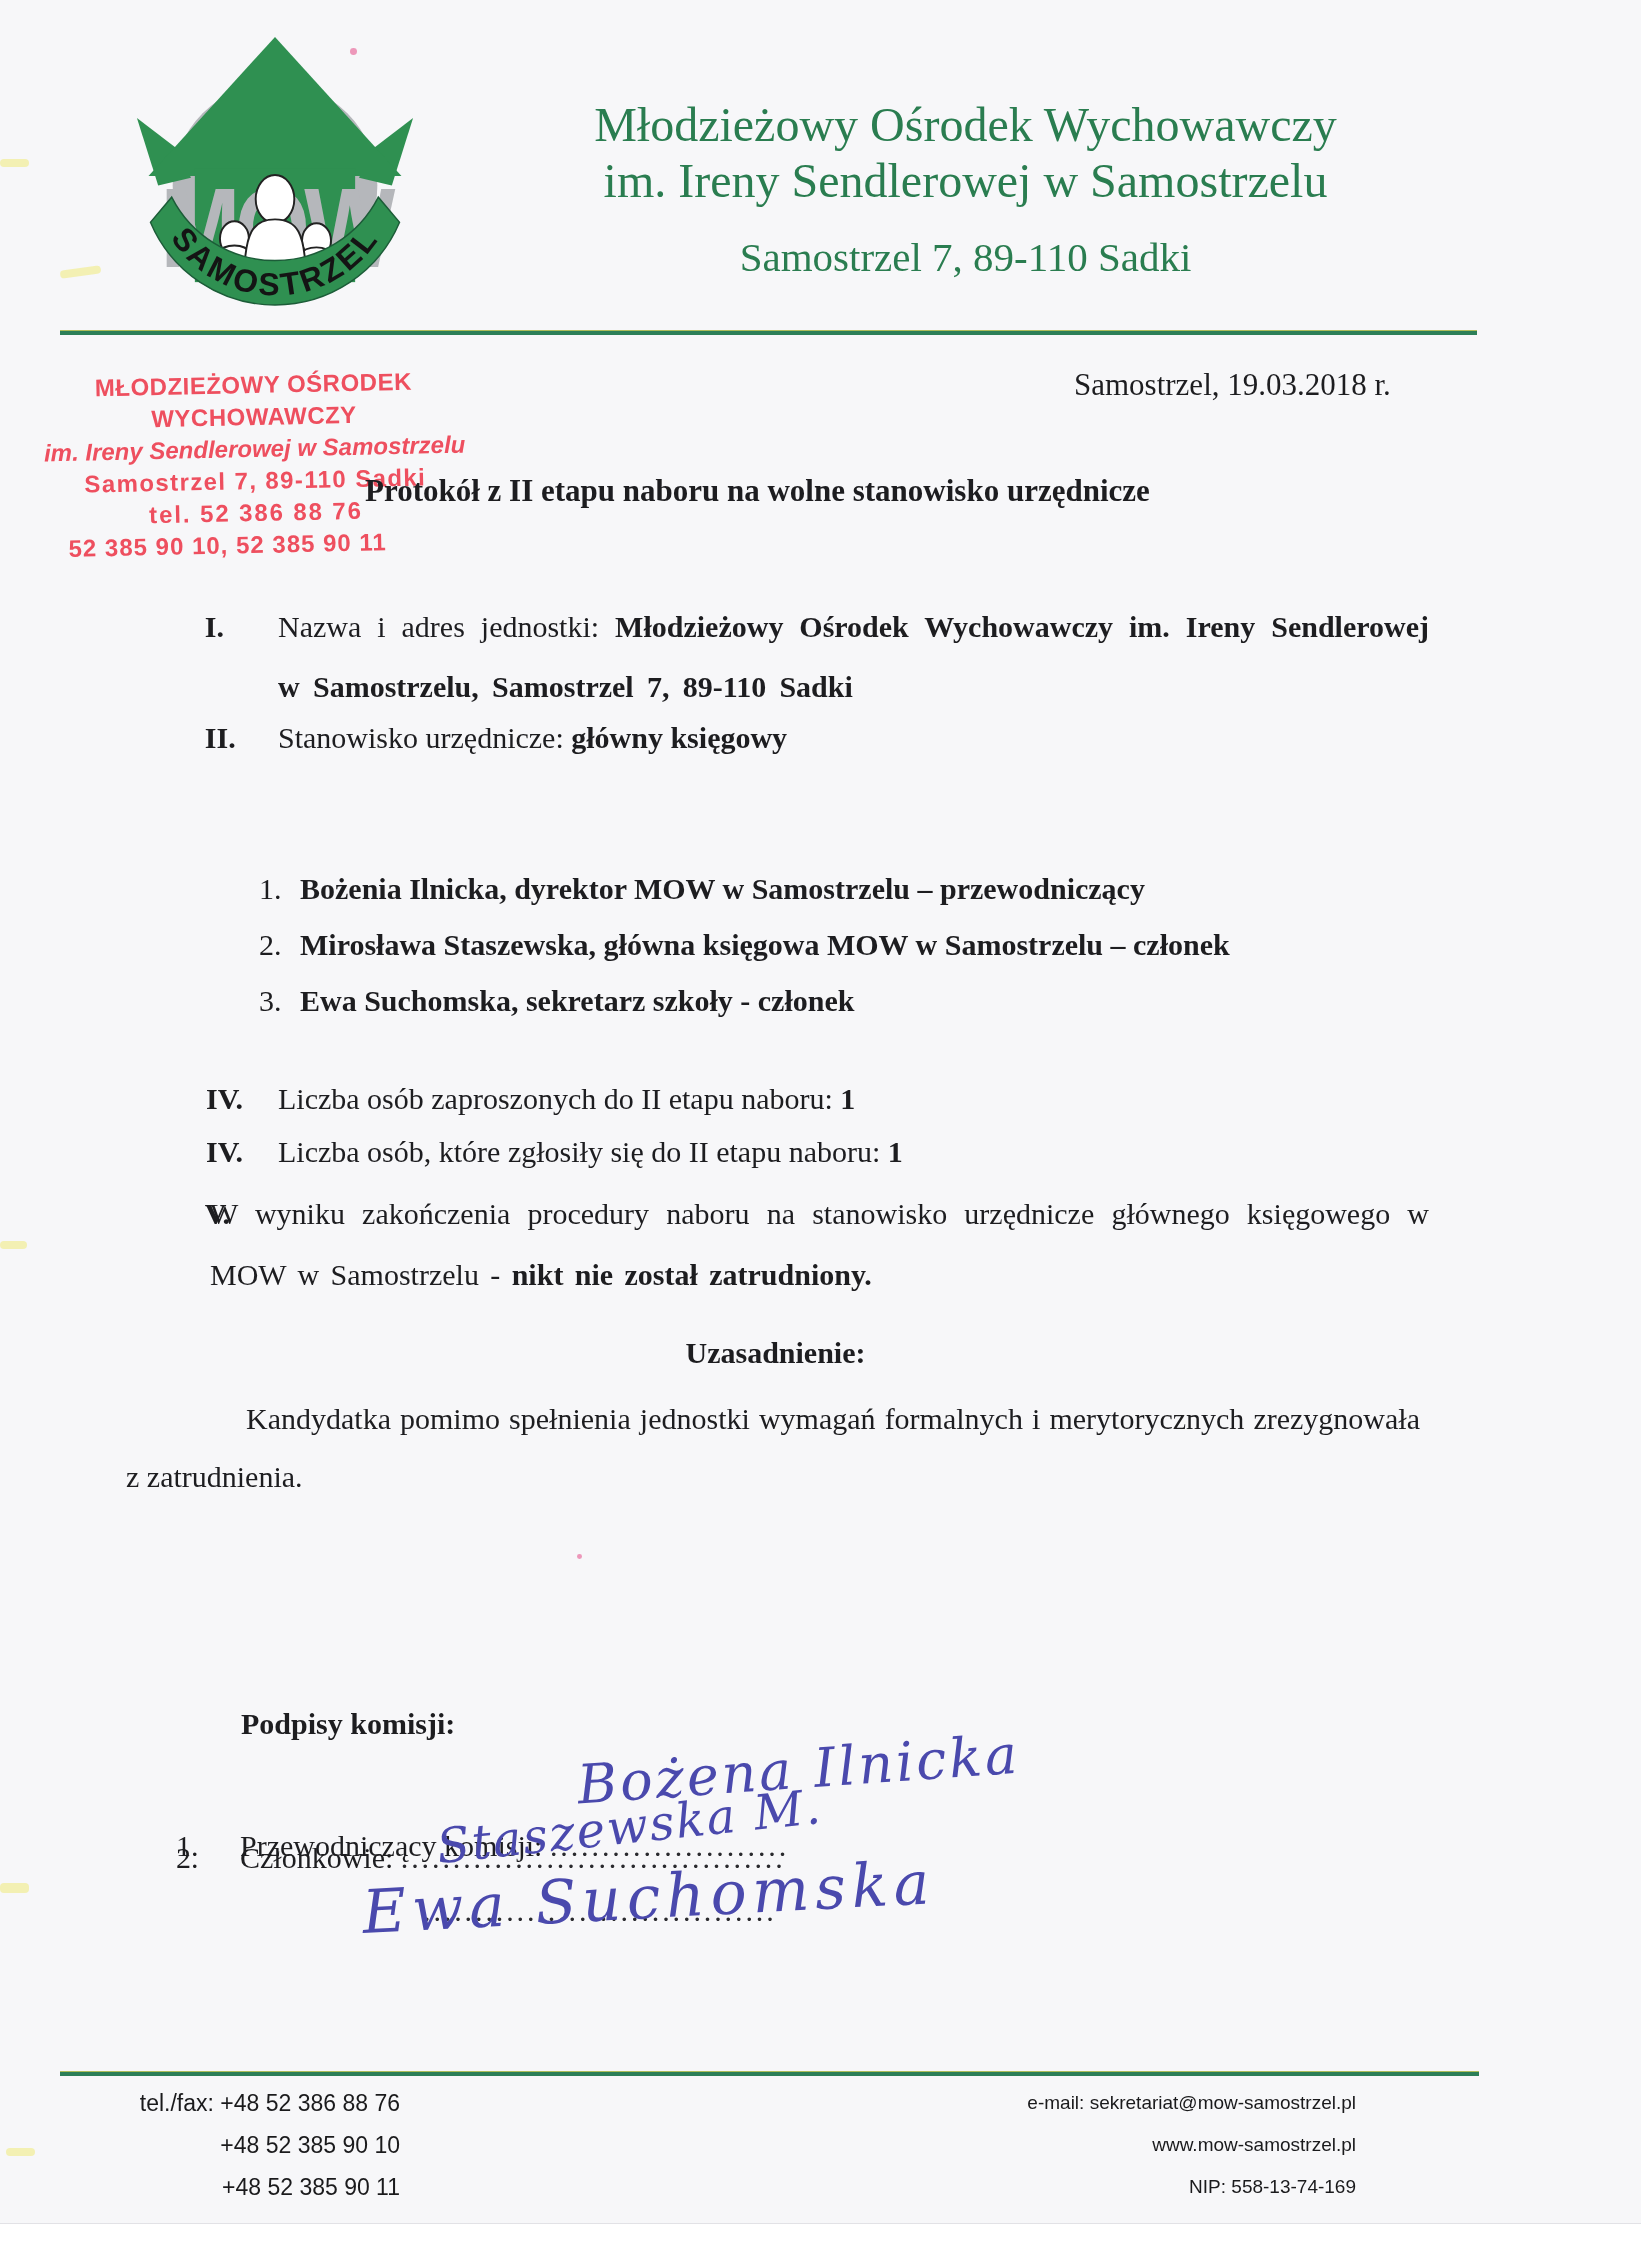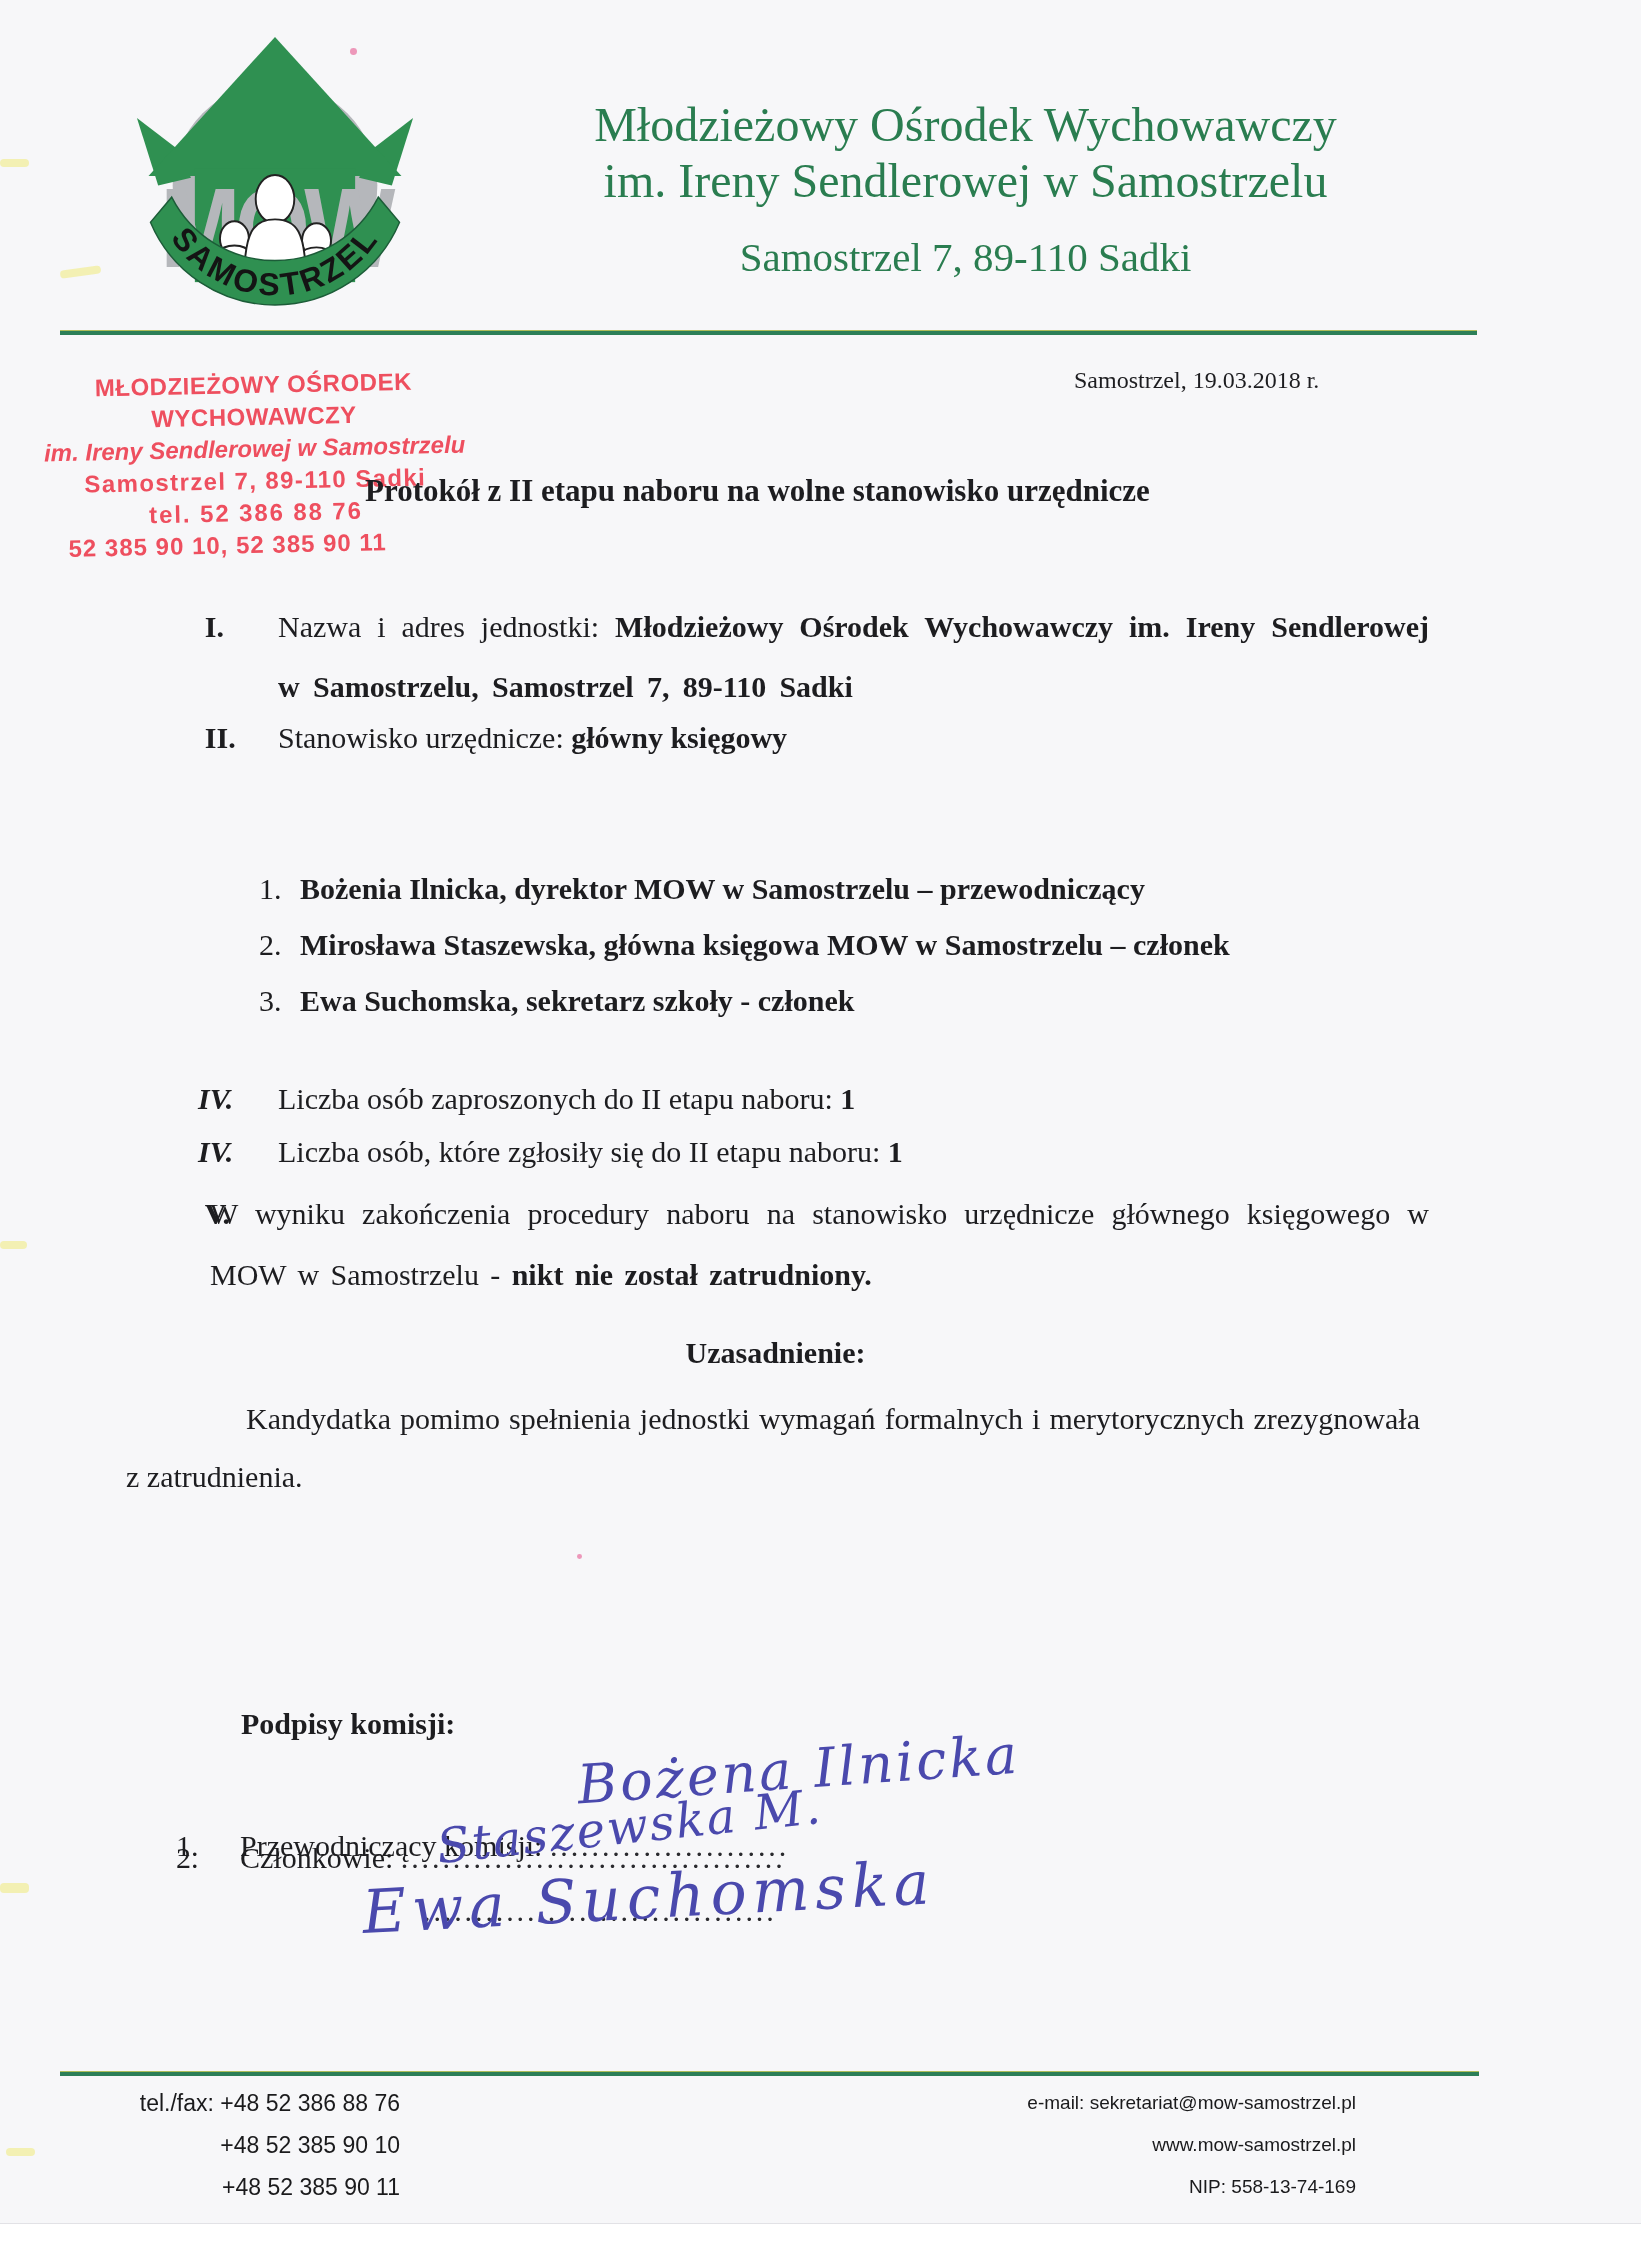--- a/index.html
+++ b/index.html
@@ -23,26 +23,26 @@
     position:absolute;left:37px;top:369px;width:436px;text-align:center;
     color:#ee4757;font-family:"Liberation Sans",sans-serif;font-weight:bold;
     transform:rotate(-1.2deg);opacity:.95;
   }
   .stamp .s1{font-size:24px;line-height:32px;letter-spacing:0.5px;}
   .stamp .s2{font-size:24px;line-height:32px;font-style:italic;font-weight:bold;}
   .stamp .s3{font-size:24px;line-height:32px;letter-spacing:1.4px;}
   .stamp .s4{font-size:24px;line-height:32px;letter-spacing:1.9px;}
   .stamp .s5{font-size:24px;line-height:32px;letter-spacing:1px;transform:translateX(-29px);}
   
-  .place-date{position:absolute;left:1074px;top:367px;font-size:24px;}
+  .place-date{position:absolute;left:1074px;top:367px;font-size:31px;}
   .doc-title{position:absolute;left:365px;top:473px;font-size:31px;font-weight:bold;white-space:nowrap;}
   
   .item{position:absolute;left:198px;width:1231px;font-size:30px;line-height:60px;}
   .item .num{position:absolute;left:6.8px;top:0;font-weight:bold;}
-  .item .num-wide{left:0;font-style:italic;}
+  .item .num-wide{left:8px;}
   .item .txt{margin-left:80px;text-align:justify;}
   .item .txt.nojust{text-align:left;}
   .bold{font-weight:bold;}
   .item-i   {top:597px;}
   .item-i .txt{word-spacing:5.8px;}
   .item-ii  {top:708px;}
   .item-iii {top:766px;}
   .item-iv1 {top:1069px;}
   .item-iv2 {top:1122px;}
   .item-v   {top:1183px;line-height:61px;}

